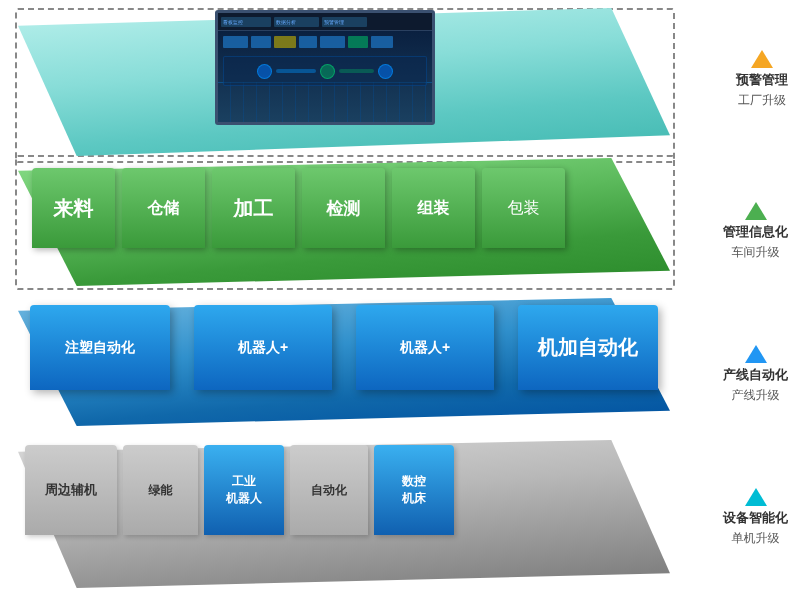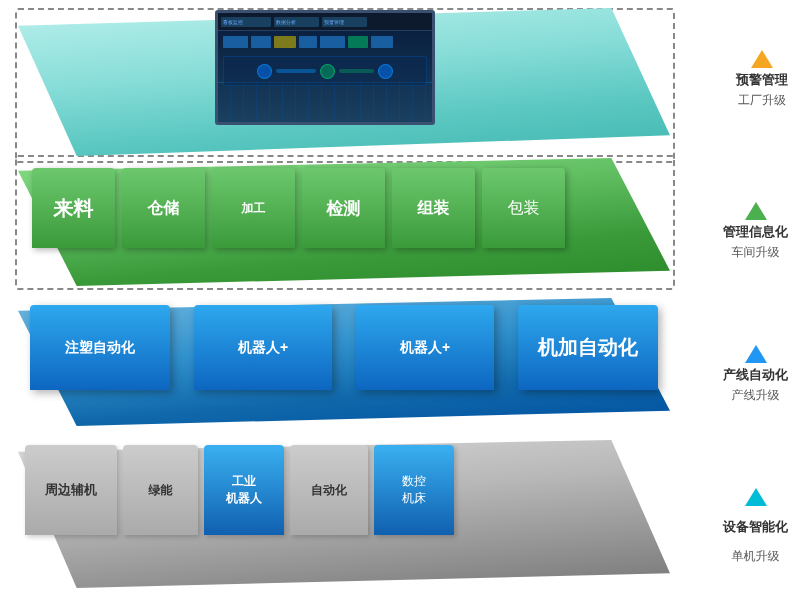--- a/index.html
+++ b/index.html
@@ -122,21 +122,21 @@
   <div style="
     position: absolute;
     top: 168px;
     left: 32px;
     display: flex;
     gap: 7px;
     z-index: 6;
   ">
     <div style="width:83px;height:80px;background:linear-gradient(180deg,#6dc86d 0%,#3a9a3a 100%);border-radius:4px 4px 0 0;display:flex;align-items:center;justify-content:center;color:white;font-size:20px;font-weight:bold;box-shadow:2px 2px 6px rgba(0,0,0,0.3);">来料</div>
     <div style="width:83px;height:80px;background:linear-gradient(180deg,#6dc86d 0%,#3a9a3a 100%);border-radius:4px 4px 0 0;display:flex;align-items:center;justify-content:center;color:white;font-size:16px;font-weight:bold;box-shadow:2px 2px 6px rgba(0,0,0,0.3);">仓储</div>
-    <div style="width:83px;height:80px;background:linear-gradient(180deg,#6dc86d 0%,#3a9a3a 100%);border-radius:4px 4px 0 0;display:flex;align-items:center;justify-content:center;color:white;font-size:12px;font-weight:bold;box-shadow:2px 2px 6px rgba(0,0,0,0.3);">加工</div>
+    <div style="width:83px;height:80px;background:linear-gradient(180deg,#6dc86d 0%,#3a9a3a 100%);border-radius:4px 4px 0 0;display:flex;align-items:center;justify-content:center;color:white;font-size:20px;font-weight:bold;box-shadow:2px 2px 6px rgba(0,0,0,0.3);">加工</div>
     <div style="width:83px;height:80px;background:linear-gradient(180deg,#6dc86d 0%,#3a9a3a 100%);border-radius:4px 4px 0 0;display:flex;align-items:center;justify-content:center;color:white;font-size:17px;font-weight:bold;box-shadow:2px 2px 6px rgba(0,0,0,0.3);">检测</div>
     <div style="width:83px;height:80px;background:linear-gradient(180deg,#6dc86d 0%,#3a9a3a 100%);border-radius:4px 4px 0 0;display:flex;align-items:center;justify-content:center;color:white;font-size:16px;font-weight:bold;box-shadow:2px 2px 6px rgba(0,0,0,0.3);">组装</div>
     <div style="width:83px;height:80px;background:linear-gradient(180deg,#6dc86d 0%,#3a9a3a 100%);border-radius:4px 4px 0 0;display:flex;align-items:center;justify-content:center;color:white;font-size:16px;font-weight:normal;box-shadow:2px 2px 6px rgba(0,0,0,0.3);">包装</div>
   </div>
 
   <div style="
     position: absolute;
     top: 298px;
     left: 18px;
     width: 652px;
@@ -177,21 +177,21 @@
     left: 25px;
     display: flex;
     gap: 6px;
     z-index: 4;
     align-items: flex-start;
   ">
     <div style="width:92px;height:90px;background:linear-gradient(180deg,#cccccc 0%,#aaaaaa 100%);border-radius:4px 4px 0 0;display:flex;align-items:center;justify-content:center;color:#333;font-size:13px;font-weight:bold;box-shadow:2px 2px 5px rgba(0,0,0,0.2);">周边辅机</div>
     <div style="width:75px;height:90px;background:linear-gradient(180deg,#cccccc 0%,#aaaaaa 100%);border-radius:4px 4px 0 0;display:flex;align-items:center;justify-content:center;color:#333;font-size:12px;font-weight:bold;text-align:center;box-shadow:2px 2px 5px rgba(0,0,0,0.2);">绿能</div>
     <div style="width:80px;height:90px;background:linear-gradient(180deg,#3ab0f0 0%,#1060b0 100%);border-radius:4px 4px 0 0;display:flex;align-items:center;justify-content:center;color:white;font-size:12px;font-weight:bold;text-align:center;white-space:pre-line;box-shadow:2px 2px 5px rgba(0,0,0,0.2);">工业<br>机器人</div>
     <div style="width:78px;height:90px;background:linear-gradient(180deg,#cccccc 0%,#aaaaaa 100%);border-radius:4px 4px 0 0;display:flex;align-items:center;justify-content:center;color:#333;font-size:12px;font-weight:bold;text-align:center;box-shadow:2px 2px 5px rgba(0,0,0,0.2);">自动化</div>
-    <div style="width:80px;height:90px;background:linear-gradient(180deg,#3ab0f0 0%,#1060b0 100%);border-radius:4px 4px 0 0;display:flex;align-items:center;justify-content:center;color:white;font-size:12px;font-weight:normal;text-align:center;white-space:pre-line;box-shadow:2px 2px 5px rgba(0,0,0,0.2);">数控<br>机床</div>
+    <div style="width:80px;height:90px;background:linear-gradient(180deg,#3ab0f0 0%,#1060b0 100%);border-radius:4px 4px 0 0;display:flex;align-items:center;justify-content:center;color:white;font-size:12px;font-weight:bold;text-align:center;white-space:pre-line;box-shadow:2px 2px 5px rgba(0,0,0,0.2);">数控<br>机床</div>
   </div>
 
   <div style="
     position: absolute;
     top: 8px;
     left: 15px;
     width: 660px;
     height: 155px;
     border: 2px dashed #888;
     border-radius: 3px;
@@ -269,21 +269,21 @@
     <div style="font-size:12px;color:#555;white-space:nowrap;">车间升级</div>
   </div>
 
   <div style="
     position: absolute;
     top: 488px;
     right: 12px;
     display: flex;
     flex-direction: column;
     align-items: center;
-    gap: 12px;
+    gap: 3px;
     z-index: 10;
   ">
     <div style="
       width: 0; height: 0;
       border-left: 11px solid transparent;
       border-right: 11px solid transparent;
       border-bottom: 18px solid #00bcd4;
     "></div>
     <div style="font-size:13px;font-weight:bold;color:#333;white-space:nowrap;">设备智能化</div>
     <div style="font-size:12px;color:#555;white-space:nowrap;">单机升级</div>

